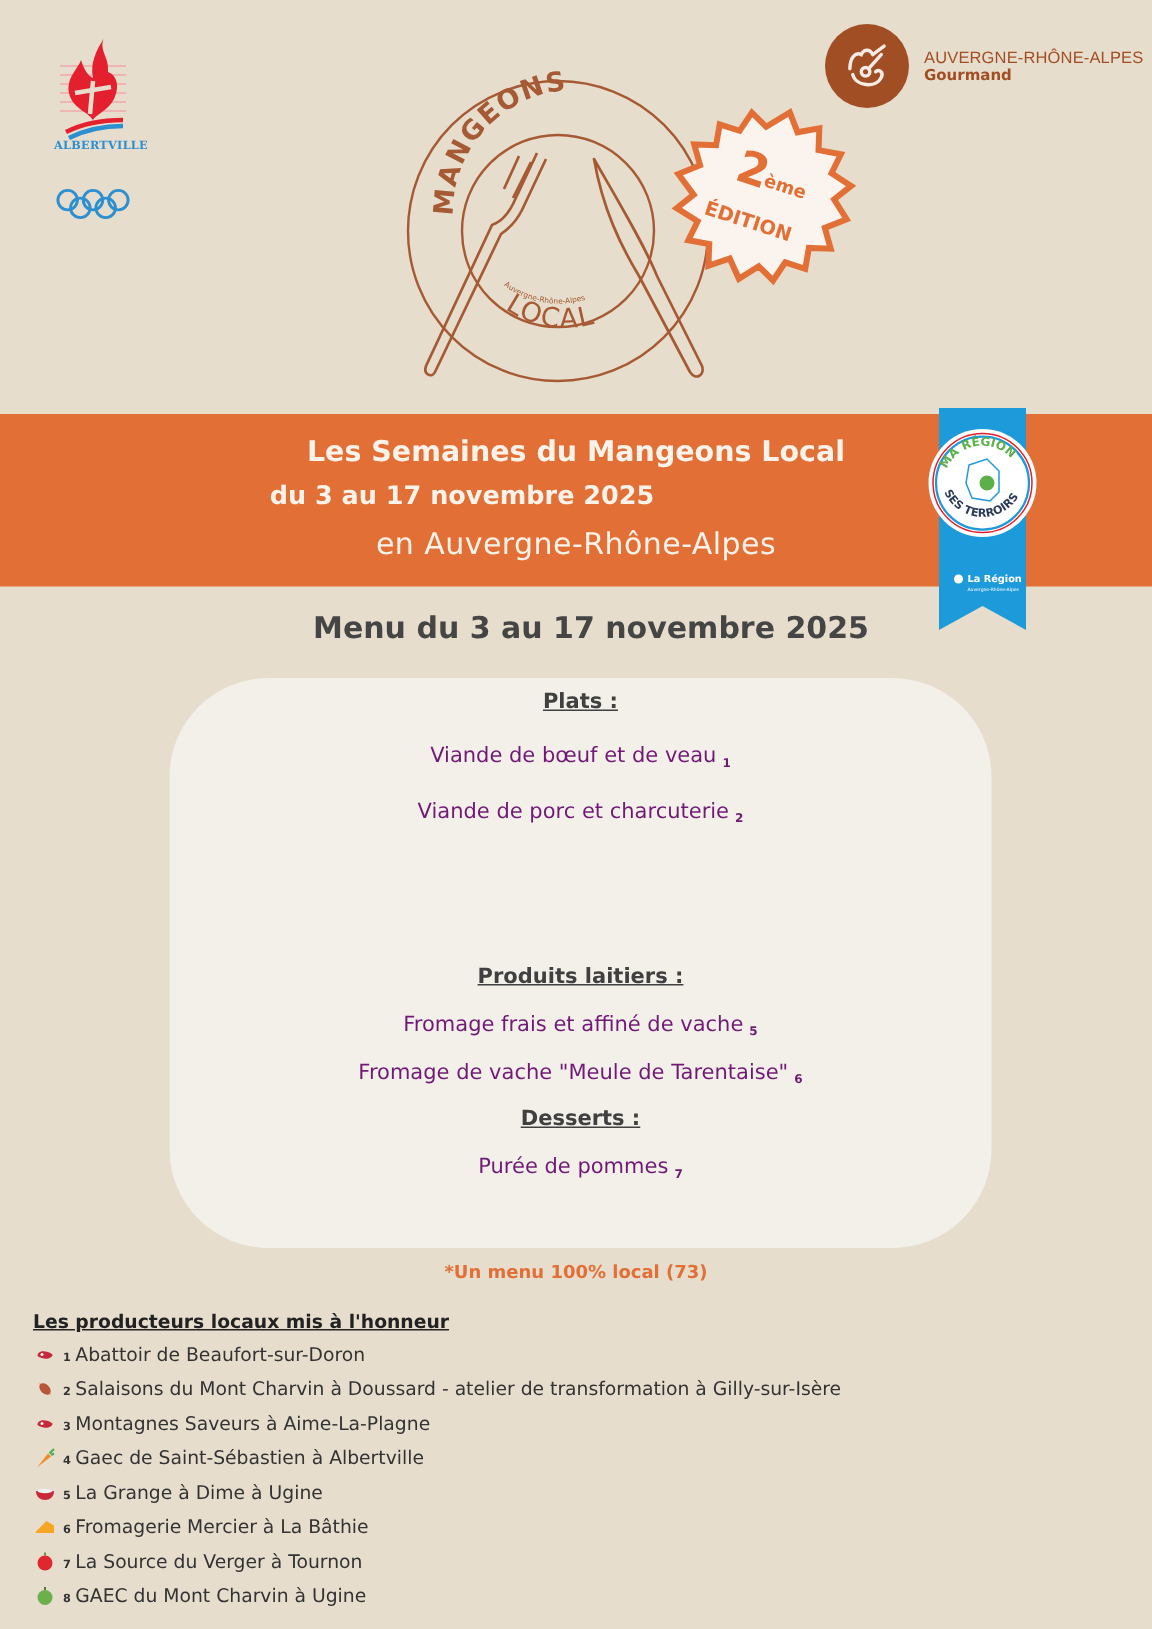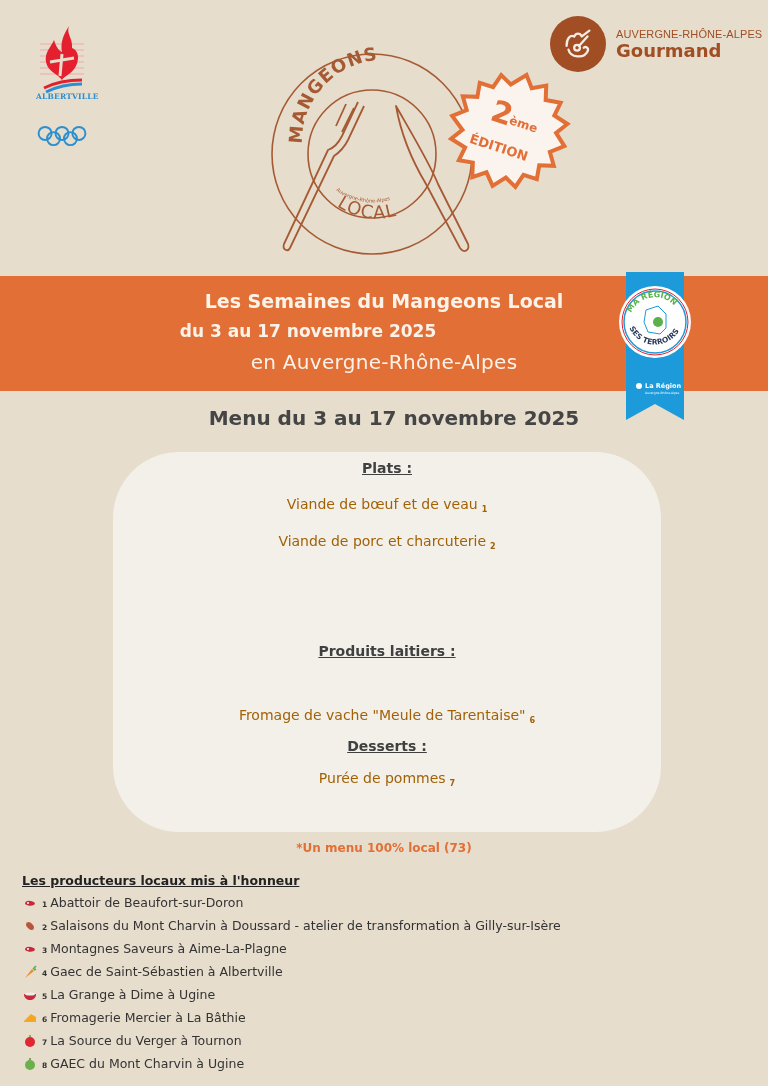--- a/index.html
+++ b/index.html
@@ -8,35 +8,35 @@
 
   .albertville-logo { position: absolute; left: 36px; top: 24px; width: 52px; height: 96px; }
   .albertville-logo svg { width: 52px; height: 70px; display: block; margin: 0 auto; }
   .albertville-text { font-family: "DejaVu Serif", serif; font-size: 7.5px; font-weight: bold; color: #2c8fcf; text-align: center; letter-spacing: 0.2px; margin-top: -2px; }
   .rings { display: block; margin: 1px auto 0; width: 40px; height: 16px; }
 
   .gourmand-logo { position: absolute; left: 550px; top: 16px; display: flex; align-items: center; }
   .gourmand-circle { width: 56px; height: 56px; border-radius: 50%; background: #a14e24; display: flex; align-items: center; justify-content: center; }
   .gourmand-text { margin-left: 10px; color: #a14e24; }
   .gourmand-line1 { font-family: "Liberation Sans", sans-serif; font-size: 11px; letter-spacing: 0.1px; }
-  .gourmand-line2 { font-family: "DejaVu Sans", sans-serif; font-size: 18px; font-weight: bold; margin-top: 0; }
+  .gourmand-line2 { font-family: "DejaVu Sans", sans-serif; font-size: 10px; font-weight: bold; margin-top: 0; }
 
   .main-logo { position: absolute; left: 262px; top: 44px; width: 320px; height: 222px; }
 
   .banner { position: absolute; left: 0; top: 276px; width: 768px; height: 115px; background: #e26f35; color: #fbf3ea; text-align: center; padding-left: 12px; }
   .banner-title { position: absolute; left: 0; width: 768px; top: 14px; font-size: 19px; font-weight: bold; }
   .banner-dates { position: absolute; left: 0; width: 616px; top: 45px; font-size: 17px; font-weight: bold; }
   .banner-region { position: absolute; left: 0; width: 768px; top: 74px; font-size: 20px; font-weight: normal; letter-spacing: 0.3px; }
 
   .region-badge { position: absolute; left: 614px; top: 272px; width: 82px; height: 150px; }
 
   .menu-heading { position: absolute; left: 0; width: 788px; top: 406px; text-align: center; font-size: 20px; font-weight: bold; color: #454545; }
 
   .menu-card { position: absolute; left: 113px; top: 452px; width: 548px; height: 380px; background: #f3efe9; border-radius: 66px; }
-  .menu-line { position: absolute; left: 0; width: 548px; text-align: center; font-size: 14px; color: #a16207; white-space: nowrap; }
+  .menu-line { position: absolute; left: 0; width: 548px; text-align: center; font-size: 14px; color: #701a75; white-space: nowrap; }
   .menu-section { font-weight: bold; text-decoration: underline; font-size: 14px; color: #404040; }
   .menu-num { font-size: 8px; font-weight: bold; vertical-align: -3px; margin-left: 4px; }
 
   .local-note { position: absolute; left: 0; width: 768px; top: 841px; text-align: center; font-size: 12px; font-weight: bold; color: #e26f35; }
 
   .producers-title { position: absolute; left: 22px; top: 873px; font-size: 12.5px; font-weight: bold; text-decoration: underline; color: #222; }
   .producer { position: absolute; left: 22px; font-size: 12.5px; color: #333; display: flex; align-items: center; white-space: nowrap; }
   .producer-icon { width: 16px; height: 14px; display: inline-flex; align-items: center; justify-content: center; margin-right: 4px; }
   .producer-icon svg { width: 14px; height: 14px; }
   .producer-num { font-size: 7.5px; font-weight: bold; margin-right: 3px; vertical-align: -3px; position: relative; top: 2px; }
@@ -155,20 +155,21 @@
 </svg>
 
 <div class="menu-heading">Menu du 3 au 17 novembre 2025</div>
 
 <div class="menu-card">
   <div class="menu-line menu-section" style="top:8px">Plats :</div>
   <div class="menu-line" style="top:44px"><span>Viande de bœuf et de veau</span><span class="menu-num">1</span></div>
   <div class="menu-line" style="top:81px"><span>Viande de porc et charcuterie</span><span class="menu-num">2</span></div>
 
   <div class="menu-line menu-section" style="top:191px">Produits laitiers :</div>
+  <div class="menu-line" style="top:223px"><span>Fromage frais et affiné de vache</span><span class="menu-num">5</span></div>
   <div class="menu-line" style="top:255px"><span>Fromage de vache "Meule de Tarentaise"</span><span class="menu-num">6</span></div>
 
   <div class="menu-line menu-section" style="top:286px">Desserts :</div>
   <div class="menu-line" style="top:318px"><span>Purée de pommes</span><span class="menu-num">7</span></div>
 </div>
 
 <div class="local-note">*Un menu 100% local (73)</div>
 
 <div class="producers-title">Les producteurs locaux mis à l'honneur</div>
 

